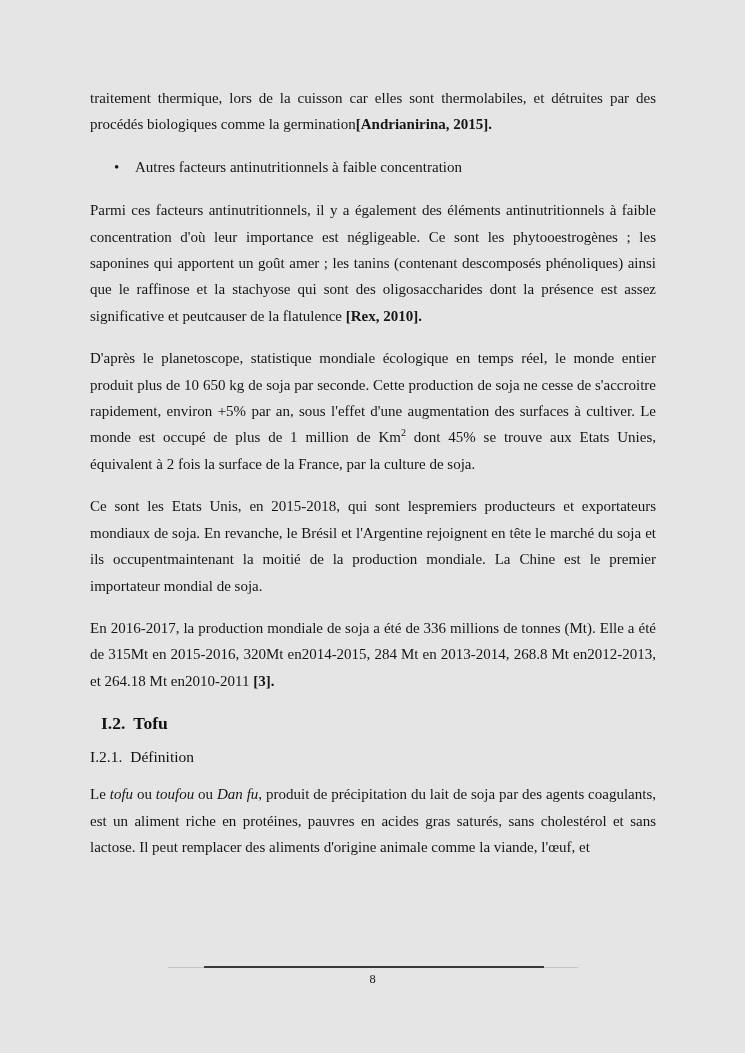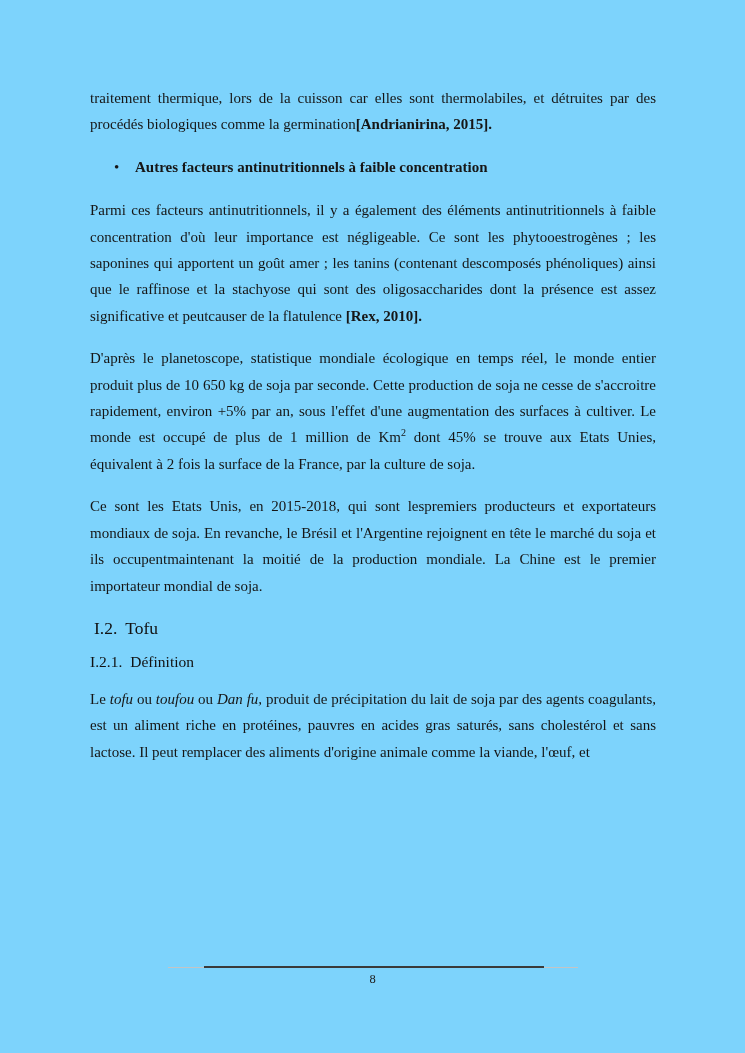--- a/index.html
+++ b/index.html
@@ -4,21 +4,21 @@
 <style>
   html, body {
     margin: 0;
     padding: 0;
     background: #ffffff;
   }
   .page {
     position: relative;
     width: 745px;
     height: 1053px;
-    background: #7dd3fc;
+    background: #e5e5e5;
     overflow: hidden;
     font-family: "Liberation Serif", serif;
     color: #161616;
   }
   .content {
     position: absolute;
     top: 85px;
     left: 90px;
     width: 566px;
   }
@@ -36,34 +36,34 @@
     margin: 0 0 17px 0;
     padding-left: 24px;
     font-size: 15px;
     line-height: 26.4px;
   }
   .bullet-marker {
     flex: 0 0 21px;
     width: 21px;
   }
   .bullet-label {
-    font-weight: bold;
+    font-weight: normal;
   }
   .h-section {
     font-size: 17px;
     font-weight: bold;
     line-height: 24px;
     margin: 6px 0 11px 0;
     color: #111111;
   }
   .h-chapter {
     font-size: 17.5px;
-    font-weight: normal;
+    font-weight: bold;
     line-height: 26px;
-    margin: 15px 0 9px 4px;
+    margin: 15px 0 9px 11px;
     color: #111111;
   }
   .h-sub {
     font-size: 15.5px;
     font-weight: normal;
     line-height: 24px;
     margin: 0 0 12px 0;
     color: #111111;
   }
   .h-num {
@@ -125,20 +125,21 @@
       <span class="bullet-label">Autres facteurs antinutritionnels à faible concentration</span>
     </div>
 
     <p class="body-par"><span>Parmi ces facteurs antinutritionnels, il y a également des éléments antinutritionnels à faible concentration d'où leur importance est négligeable. Ce sont les phytooestrogènes ; les saponines qui apportent un goût amer ; les tanins (contenant descomposés phénoliques) ainsi que le raffinose et la stachyose qui sont des oligosaccharides dont la présence est assez significative et peutcauser de la flatulence </span><span class="citation">[Rex, 2010].</span></p>
 
 
     <p class="body-par"><span>D'après le planetoscope, statistique mondiale écologique en temps réel, le monde entier produit plus de 10 650 kg de soja par seconde. Cette production de soja ne cesse de s'accroitre rapidement, environ +5% par an, sous l'effet d'une augmentation des surfaces à cultiver. Le monde est occupé de plus de 1 million de Km</span><span class="sup">2</span><span> dont 45% se trouve aux Etats Unies, équivalent à 2 fois la surface de la France, par la culture de soja.</span></p>
 
     <p class="body-par">Ce sont les Etats Unis, en 2015-2018, qui sont lespremiers producteurs et exportateurs mondiaux de soja. En revanche, le Brésil et l'Argentine rejoignent en tête le marché du soja et ils occupentmaintenant la moitié de la production mondiale. La Chine est le premier importateur mondial de soja.</p>
 
+    <p class="body-par"><span>En 2016-2017, la production mondiale de soja a été de  336 millions de tonnes (Mt). Elle a été de 315Mt en 2015-2016, 320Mt en2014-2015, 284 Mt en 2013-2014, 268.8 Mt en2012-2013, et 264.18 Mt en2010-2011 </span><span class="citation">[3].</span></p>
 
     <h1 class="h-chapter"><span class="h-num">I.2.</span><span>Tofu</span></h1>
 
     <h3 class="h-sub"><span class="h-num">I.2.1.</span><span>Définition</span></h3>
 
     <p class="body-par"><span>Le </span><span class="italic">tofu</span><span> ou </span><span class="italic">toufou</span><span> ou </span><span class="italic">Dan fu,</span><span> produit de précipitation du  lait de soja par des agents coagulants, est un aliment riche en protéines, pauvres en acides gras saturés, sans cholestérol et sans lactose. Il peut remplacer des aliments d'origine animale comme la viande, l'œuf, et</span></p>
 
   </div>
 
   <div class="footer">

